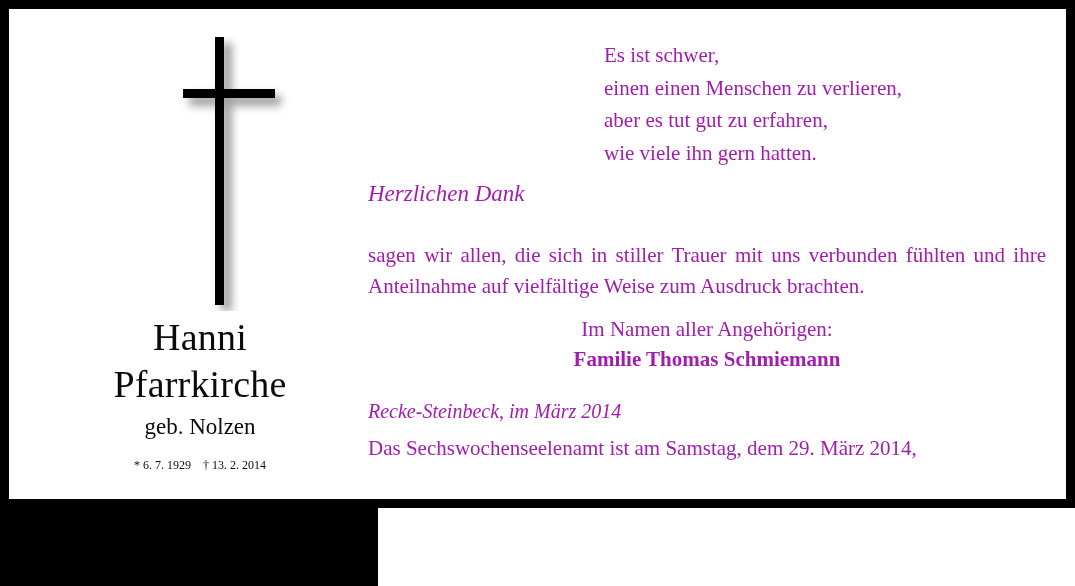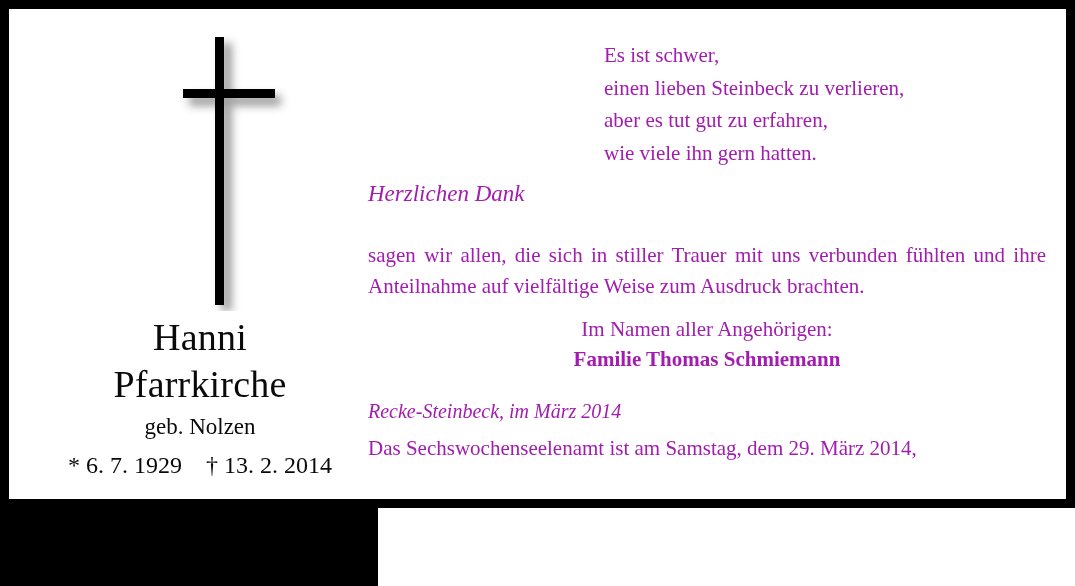--- a/index.html
+++ b/index.html
@@ -75,21 +75,21 @@
     color: #0a0a0a;
     letter-spacing: 0.2px;
   }
   .maiden {
     font-size: 23px;
     line-height: 34px;
     color: #0a0a0a;
     margin-top: 2px;
   }
   .dates {
-    font-size: 24px;
+    font-size: 12px;
     line-height: 30px;
     color: #0a0a0a;
     margin-top: 6px;
     white-space: pre;
   }
 
   
   #right-col {
     position: absolute;
     left: 357px;
@@ -189,21 +189,21 @@
         <div class="maiden">geb. Nolzen</div>
         <div class="dates">* 6. 7. 1929    † 13. 2. 2014</div>
       </div>
 
     </div>
 
     <div id="right-col">
 
       <div id="verse">
         <div>Es ist schwer,</div>
-        <div>einen lieben Steinbeck zu verlieren,</div>
+        <div>einen einen Menschen zu verlieren,</div>
         <div>aber es tut gut zu erfahren,</div>
         <div>wie viele ihn gern hatten.</div>
       </div>
 
       <div id="thanks-title">Herzlichen Dank</div>
 
       <div id="thanks-body">sagen wir allen, die sich in stiller Trauer mit uns verbunden fühlten und ihre Anteilnahme auf vielfältige Weise zum Ausdruck brachten.</div>
 
       <div id="family-block">
         <div>Im Namen aller Angehörigen:</div>

